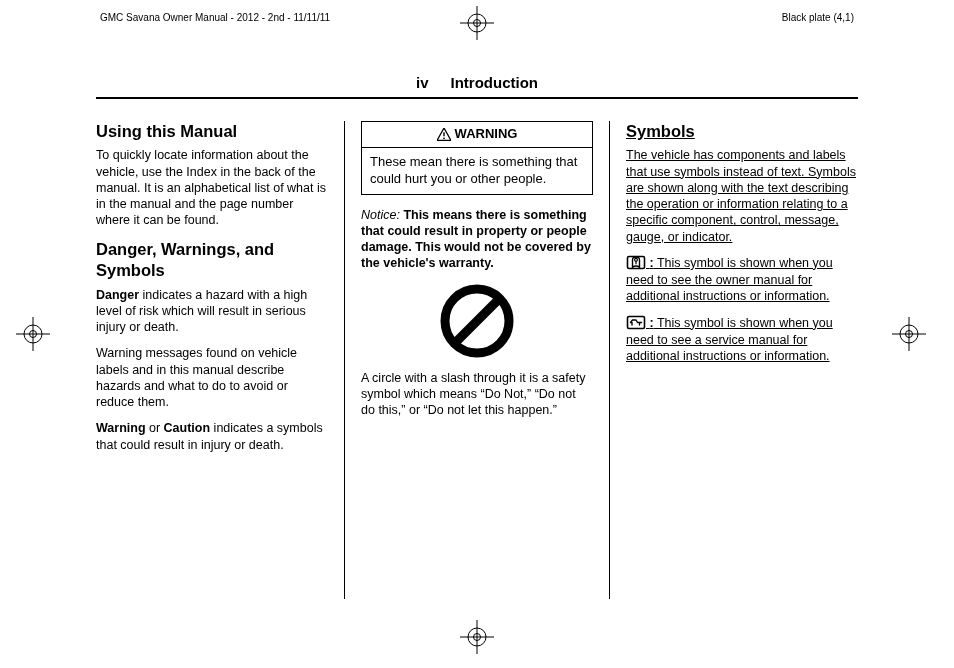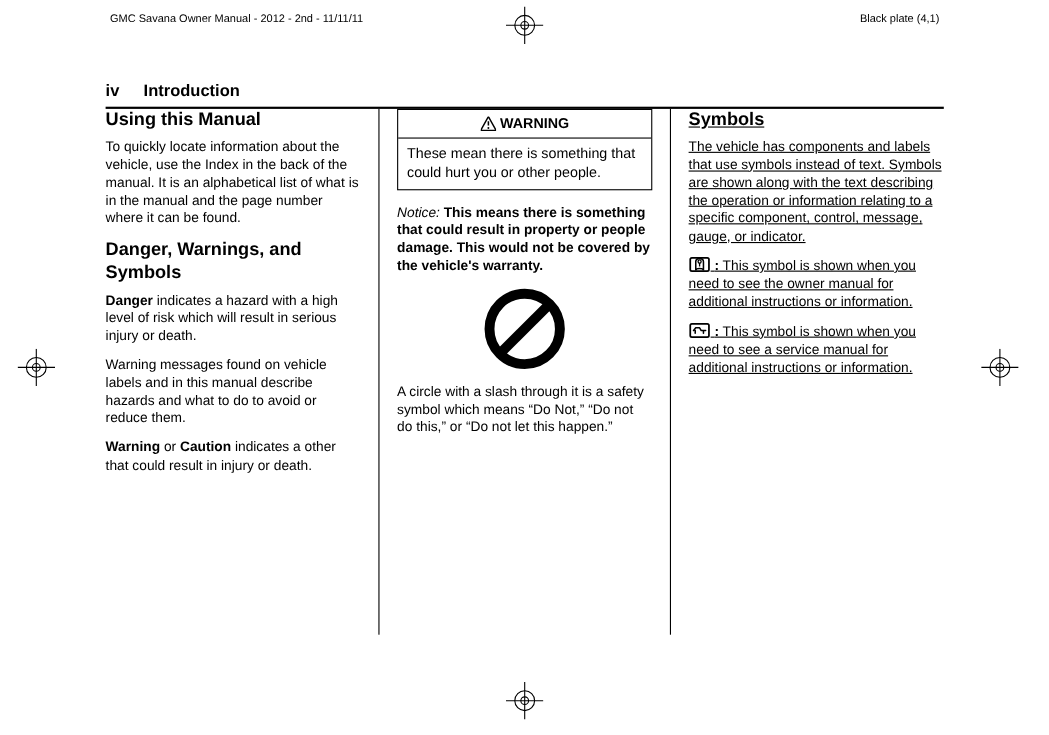--- a/index.html
+++ b/index.html
@@ -52,24 +52,25 @@
       top: 74px;
       bottom: 58px;
     }
     .running-head {
       display: flex;
       font-size: 15px;
       font-weight: bold;
       border-bottom: 2px solid #000;
       padding-bottom: 6px;
       gap: 22px;
+      justify-content: center;
     }
     .columns {
       display: flex;
-      margin-top: 0;
+      margin-top: 22px;
       gap: 0;
       height: 478px;
     }
     .col {
       flex: 1 1 0;
       padding-right: 16px;
       font-size: 12.5px;
       line-height: 1.3;
     }
     .col.mid { border-left: 1px solid #000; border-right: 1px solid #000; padding-left: 16px; }
@@ -147,21 +148,21 @@
   </div>
 
   <div class="columns">
 
     <div class="col">
       <h2>Using this Manual</h2>
       <p>To quickly locate information about the vehicle, use the Index in the back of the manual. It is an alphabetical list of what is in the manual and the page number where it can be found.</p>
       <h2>Danger, Warnings, and Symbols</h2>
       <p><b>Danger</b><span> indicates a hazard with a high level of risk which will result in serious injury or death.</span></p>
       <p>Warning messages found on vehicle labels and in this manual describe hazards and what to do to avoid or reduce them.</p>
-      <p><b>Warning</b><span> or </span><b>Caution</b><span> indicates a other that could result in injury or death.</span></p>
+      <p><b>Warning</b><span> or </span><b>Caution</b><span> indicates a symbols that could result in injury or death.</span></p>
     </div>
 
     <div class="col mid">
       <div class="warning-box-outer">
         <div class="warning-head">
           <svg width="14" height="13" viewBox="0 0 14 13">
             <path d="M7 0 L14 12.5 L0 12.5 Z" fill="none" stroke="#000" stroke-width="1.3" stroke-linejoin="round"></path>
             <line x1="7" y1="4.2" x2="7" y2="8.2" stroke="#000" stroke-width="1.4"></line>
             <circle cx="7" cy="10.3" r="0.9" fill="#000"></circle>
           </svg>

